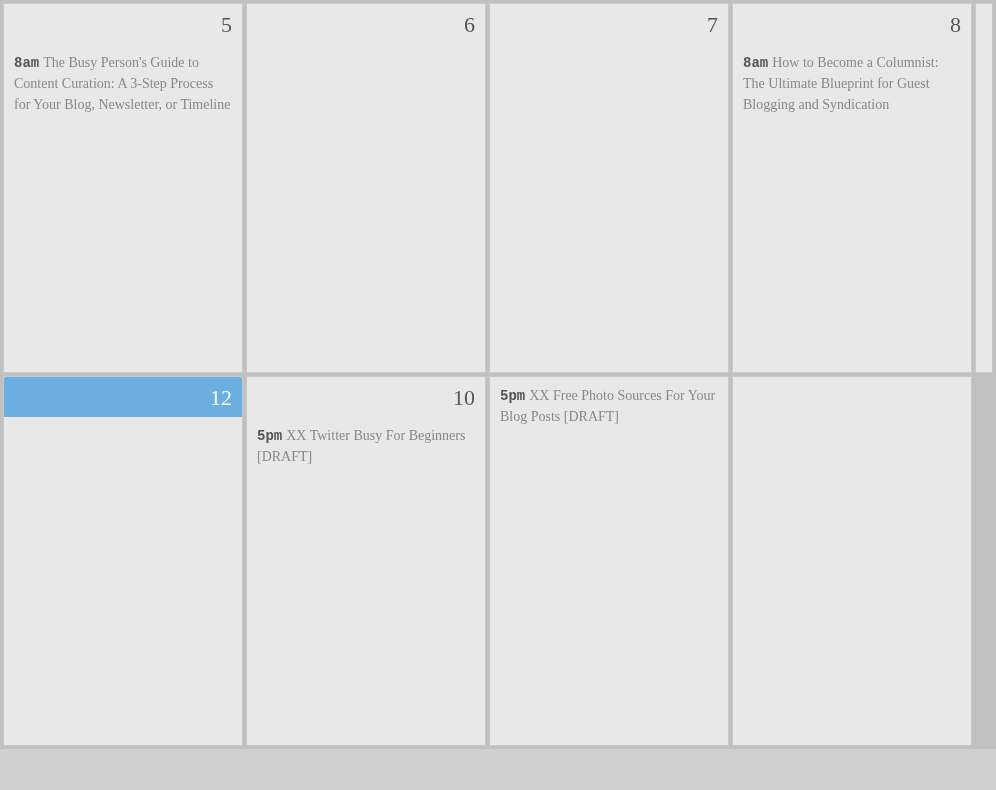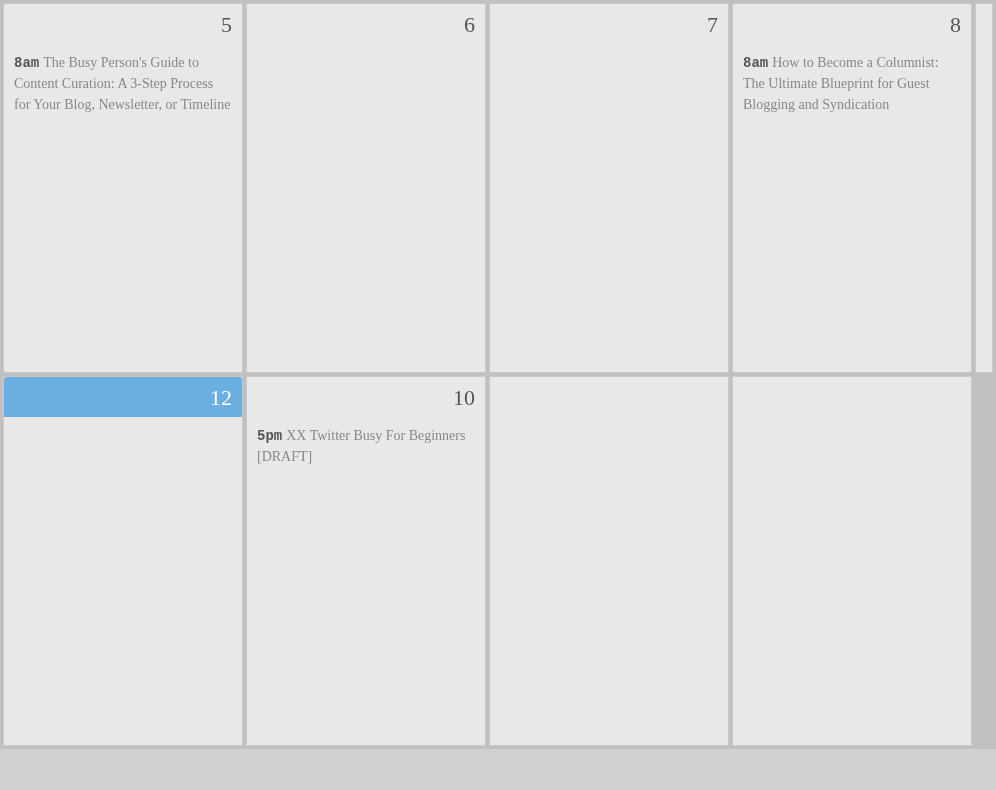--- a/index.html
+++ b/index.html
@@ -113,16 +113,20 @@
 
   <div class="calendar-cell row-two">
     <div class="cell-header">10</div>
     <div class="cell-content">
       <span class="event-time">5pm</span>
       <span class="event-title">XX Twitter Busy For Beginners [DRAFT]</span>
     </div>
   </div>
 
   <div class="calendar-cell row-two">
+    <div class="cell-content">
+      <span class="event-time">5pm</span>
+      <span class="event-title">XX Free Photo Sources For Your Blog Posts [DRAFT]</span>
+    </div>
   </div>
 
   <div class="overflow-cell"></div>
 </div>
 
 </body></html>

